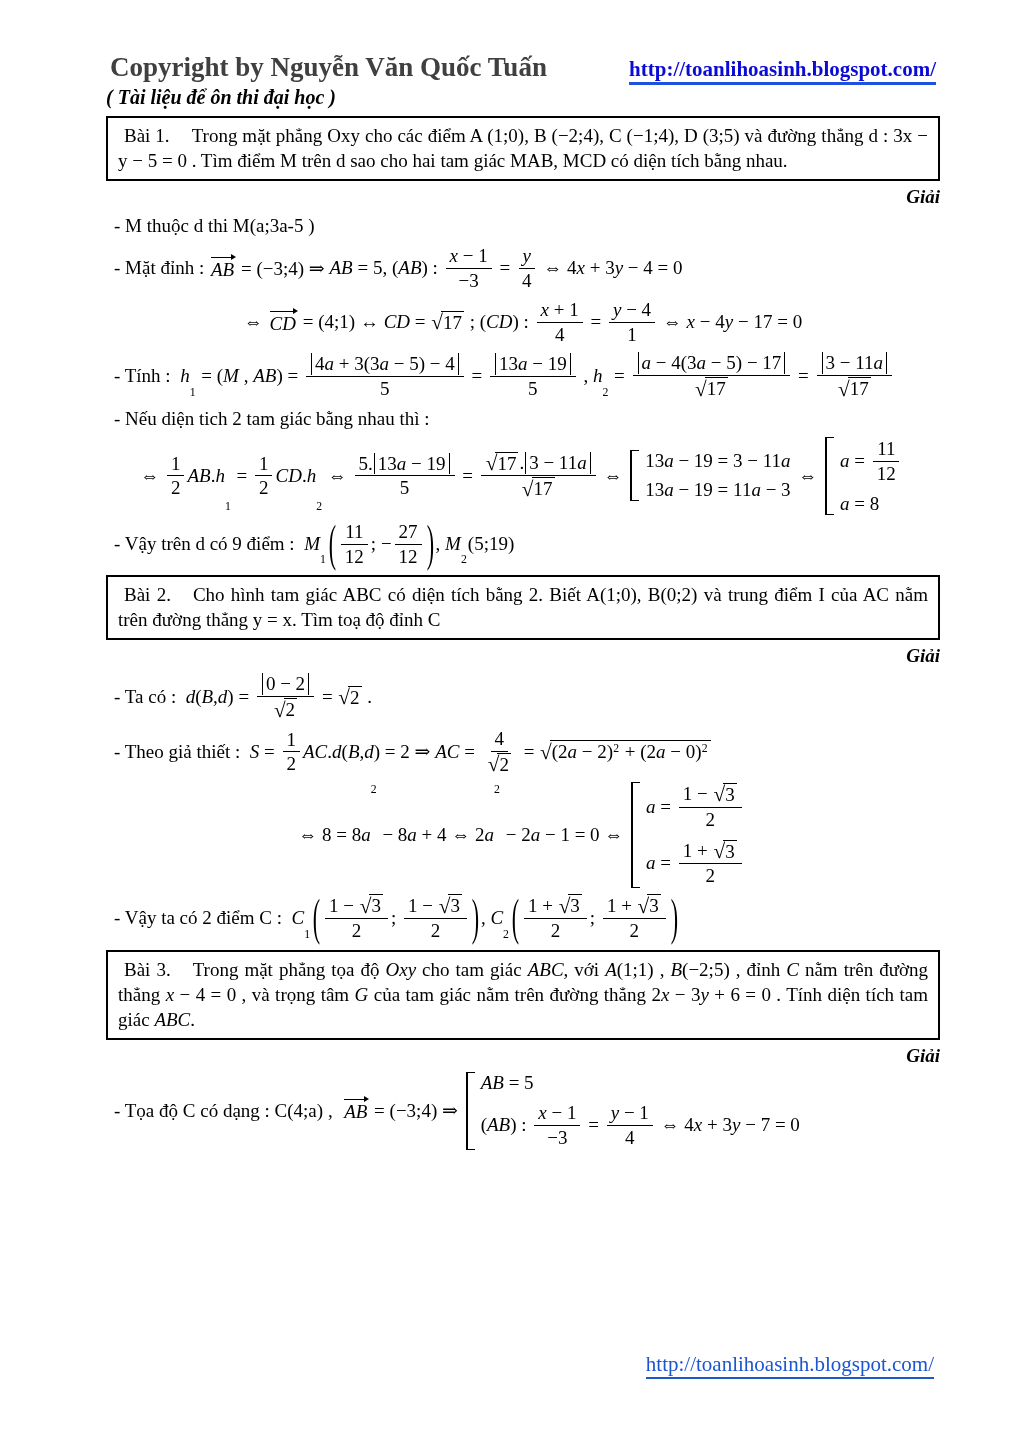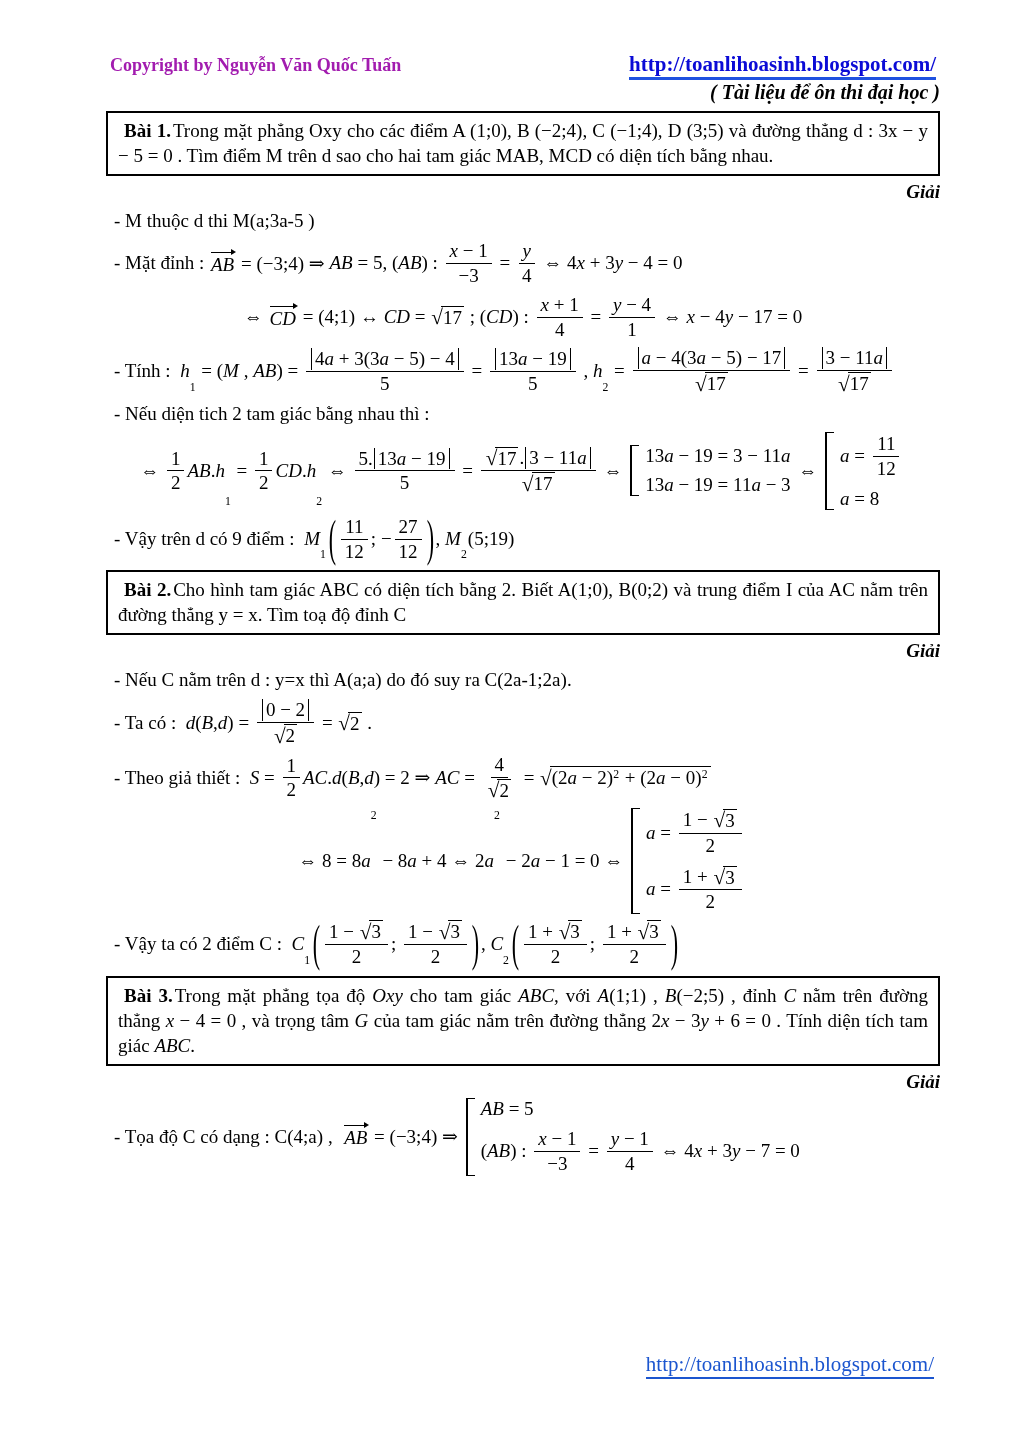--- a/index.html
+++ b/index.html
@@ -4,28 +4,28 @@
 <style>
   html,body{margin:0;padding:0;}
   body{
     width:1024px;height:1448px;background:#ffffff;overflow:hidden;
     font-family:"Liberation Serif","DejaVu Serif",serif;font-size:19px;color:#000;
     position:relative;
   }
   .page{padding:52px 84px 0 106px;}
   
   .hdr-row{display:flex;justify-content:space-between;align-items:baseline;padding:0 4px;}
-  .copyright{font-weight:bold;font-size:18px;color:#a21caf;}
+  .copyright{font-weight:bold;font-size:27px;color:#404040;}
   .hdr-url{font-weight:bold;font-size:21px;color:#0b0bd6;text-decoration:none;border-bottom:3px solid #1f51e0;cursor:pointer;}
   .title{text-align:center;font-weight:bold;font-size:21px;margin-top:2px;letter-spacing:0.2px;}
-  .subtitle{text-align:right;font-weight:bold;font-style:italic;font-size:20px;margin-top:1px;}
+  .subtitle{text-align:left;font-weight:bold;font-style:italic;font-size:20px;margin-top:1px;}
   
   .pbox{border:2px solid #000;padding:5px 10px 6px 10px;margin-top:7px;}
   .pstmt{text-align:justify;line-height:25px;margin:0;}
-  .plabel{font-weight:bold;margin:0 2px 0 6px;}
+  .plabel{font-weight:normal;margin:0 22px 0 6px;}
   .giai{text-align:right;font-weight:bold;font-style:italic;margin:5px 0 3px 0;}
   
   .mline{display:flex;align-items:center;margin:5px 0 5px 8px;min-height:26px;}
   .mline.center{justify-content:center;margin-left:0;}
   .mline .t{white-space:pre;}
   .i{font-style:italic;}
   .row{display:inline-flex;align-items:center;}
   sub.m{font-size:0.62em;align-self:flex-end;margin:0 1px 1px 0;}
   sup.m{font-size:0.62em;align-self:flex-start;margin:1px 1px 0 0;}
   .frac{display:inline-flex;flex-direction:column;align-items:center;margin:0 3px;line-height:1.15;}
@@ -388,23 +388,20 @@
           <sub class="m">2</sub>
           <span class="t">(5;19)</span>
         </div>
       </section>
       <section>
         <div class="pbox">
           <p class="pstmt"><b class="plabel">Bài 2.</b><span class="t">Cho hình tam giác ABC có diện tích bằng 2. Biết A(1;0), B(0;2) và trung điểm I của AC nằm trên đường thẳng y = x. Tìm toạ độ đỉnh C</span></p>
         </div>
         <div class="giai">Giải</div>
         <div class="mline">
-          <span class="t">- Nếu C nằm trên d : y=x thì A(a;a) do đó suy ra C(2a-1;2a).</span>
-        </div>
-        <div class="mline">
           <span class="t">- Ta có :  </span>
           <span class="i t">d</span>
           <span class="t">(</span>
           <span class="i t">B</span>
           <span class="t">,</span>
           <span class="i t">d</span>
           <span class="t">) = </span>
           <span class="frac">
             <span class="num">
               <span class="abs">

